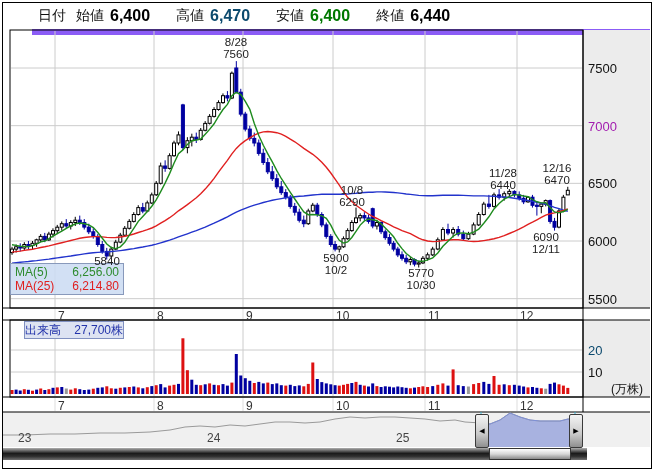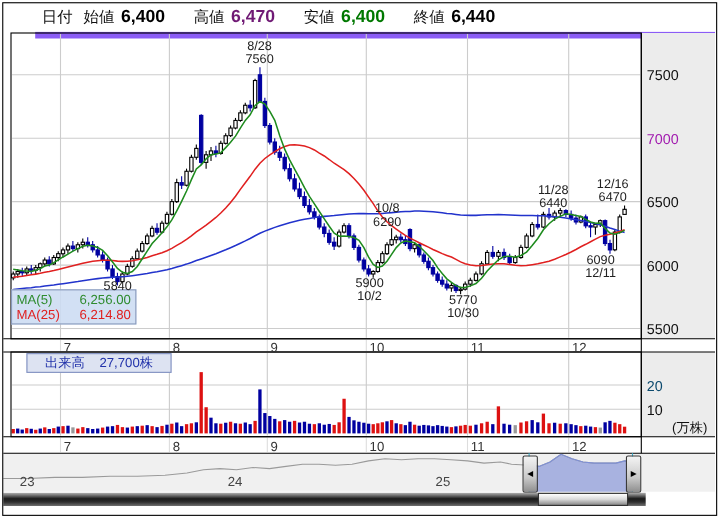--- a/index.html
+++ b/index.html
@@ -3,31 +3,31 @@
 <meta charset="utf-8">
 <style>
   html,body{margin:0;padding:0;width:653px;height:470px;background:#fff;overflow:hidden;
     font-family:"Liberation Sans",sans-serif;position:relative;}
   #quote-header{position:absolute;left:3px;top:3px;right:3px;height:26px;border-bottom:6px solid #8b5cf6;
     display:flex;align-items:center;background:#fff;white-space:nowrap;margin-left:29px;}
   #quote-header .lbl{font-size:14px;color:#111;margin-left:10px;}
   #quote-header .lbl.first{margin-left:6px;}
   #quote-header .dt{font-size:15px;color:#111;margin-left:6px;}
   #quote-header .val{font-size:16px;font-weight:bold;color:#000;margin-left:6px;}
-  #quote-header .val.red{color:#701a75;}
+  #quote-header .val.red{color:#0c4a6e;}
   #quote-header .val.green{color:#007800;}
   #quote-header .gap{width:16px;}
   #main-svg{position:absolute;left:0;top:0;}
   .anno{position:absolute;transform:translateX(-50%);text-align:center;font-size:11.5px;
     line-height:12px;color:#222;white-space:nowrap;}
   #ma-legend{position:absolute;left:10px;top:263px;width:114px;background:rgba(204,220,242,0.88);
     border:1px solid #8899bb;font-size:12px;padding:1px 4px;box-sizing:border-box;}
   #ma-legend .row{display:flex;justify-content:space-between;height:14px;line-height:14px;}
   #vol-label-box{position:absolute;left:24px;top:321px;height:16px;line-height:16px;background:#dde3f2;
-    border:1px solid #8090c0;color:#2233aa;font-size:12px;padding:0 16px;white-space:nowrap;}
+    border:1px solid #8090c0;color:#2233aa;font-size:12px;padding:0 0;white-space:nowrap;}
   #vol-unit{position:absolute;right:10px;top:381px;font-size:12px;color:#111;}
   .nav-handle{position:absolute;top:414px;width:12px;height:32px;border:1px solid #3a3a3a;border-radius:2px;
     background:linear-gradient(180deg,#f4f4f4,#c9c9c9 60%,#8f8f8f);display:flex;align-items:center;
     justify-content:center;font-size:7px;color:#000;cursor:pointer;}
   #scroll-track{position:absolute;left:3px;top:448px;width:584px;height:12px;
     background:linear-gradient(180deg,#b0b0b0 0%,#1a1a1a 45%,#303030 70%,#707070 100%);}
   #scroll-thumb{position:absolute;left:489px;top:448px;width:82px;height:12px;box-sizing:border-box;
     border:1px solid #333;background:linear-gradient(180deg,#ffffff,#d8d8d8 50%,#8a8a8a);}
   #window-border{position:absolute;left:2px;top:2px;width:648px;height:465px;border:1px solid #000;
     pointer-events:none;}

